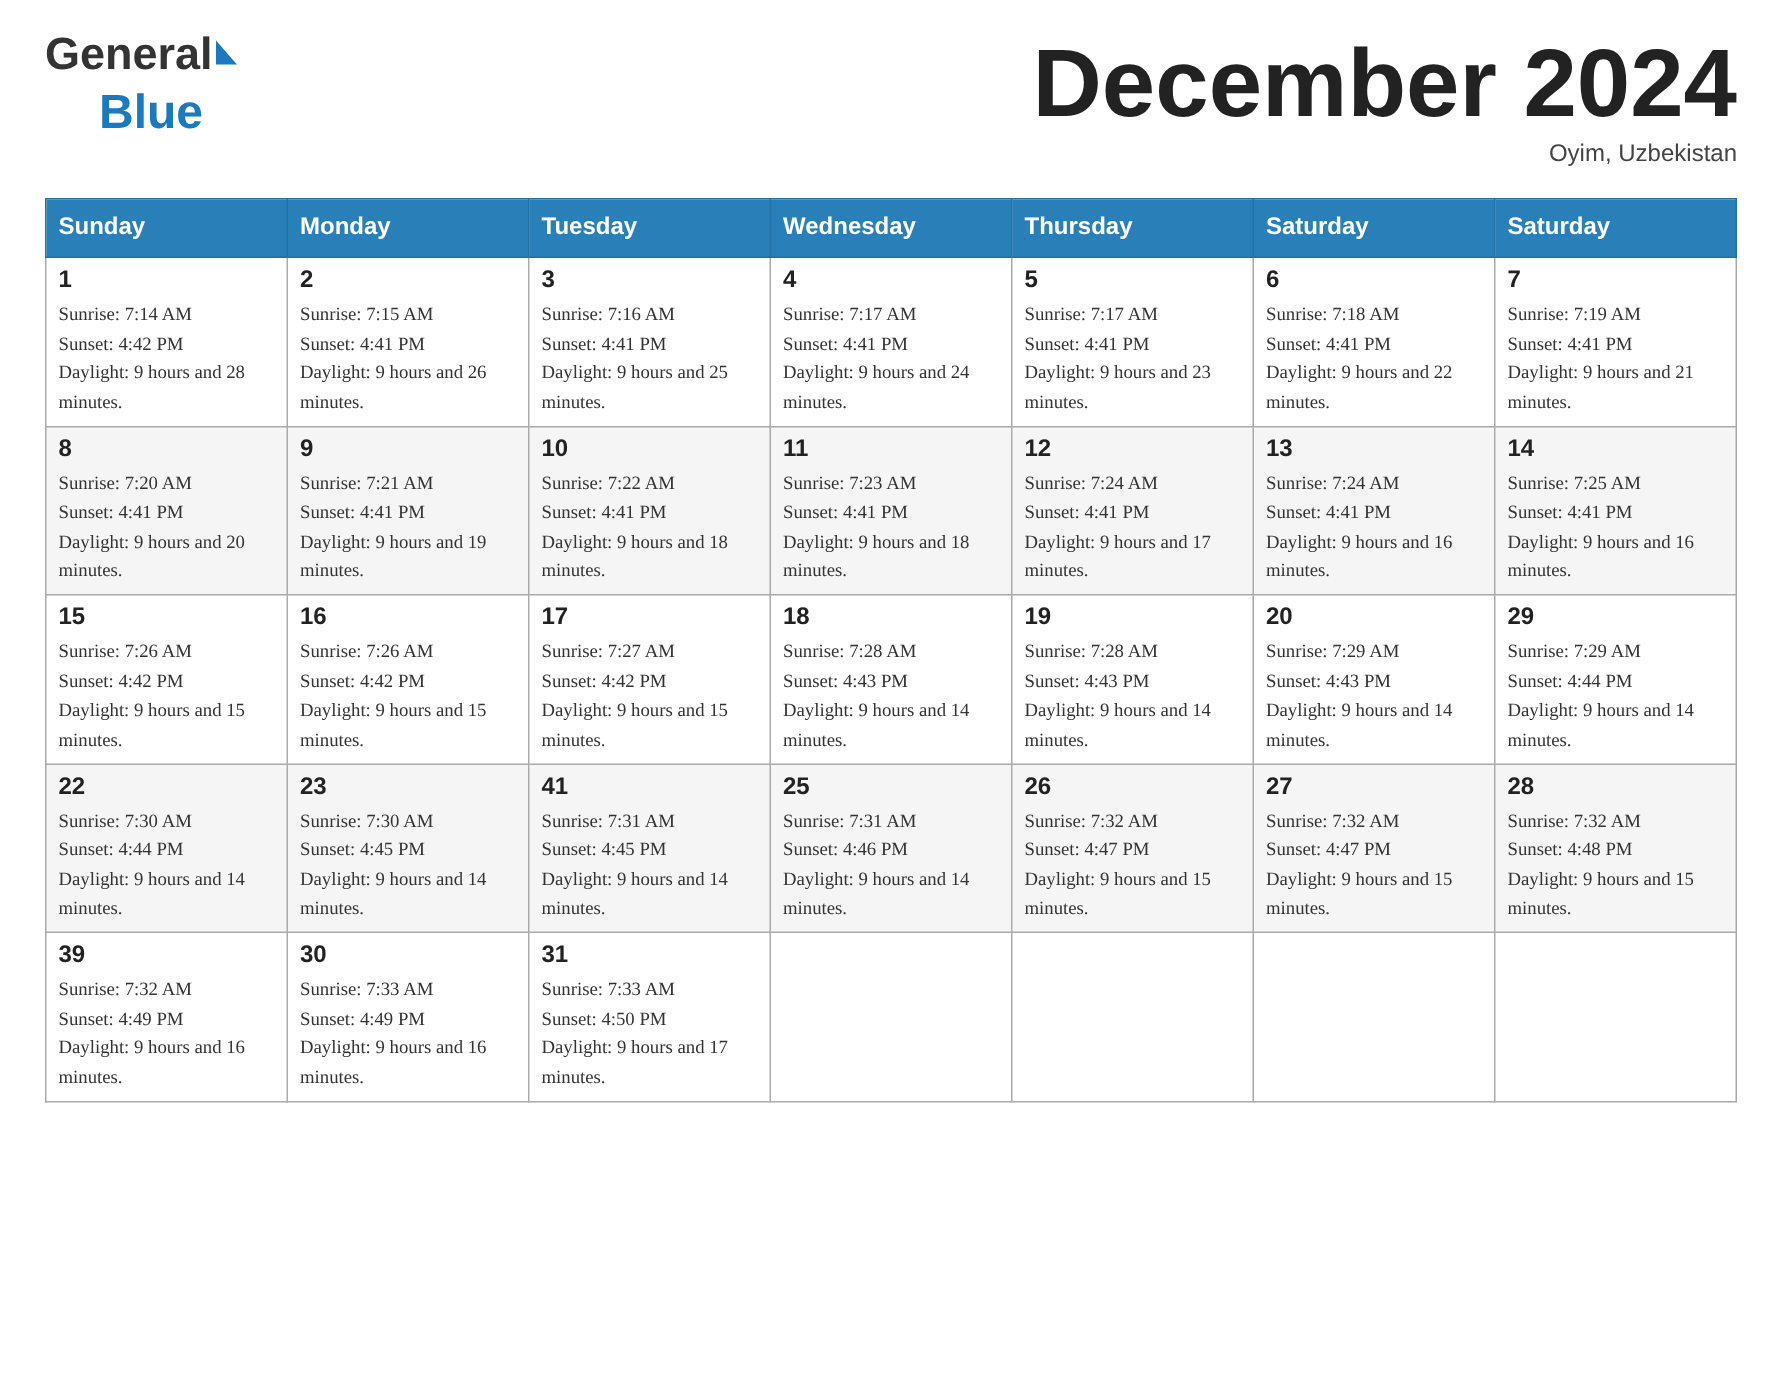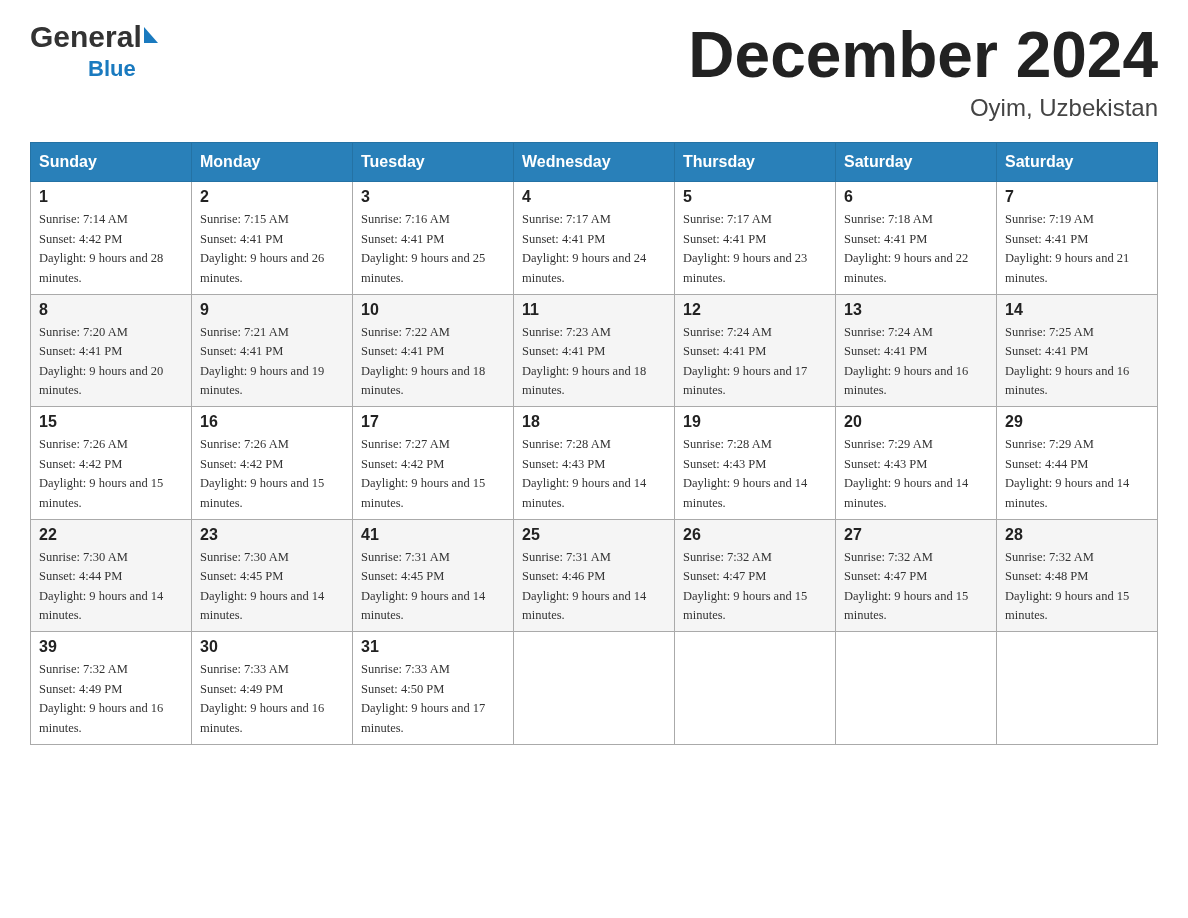--- a/index.html
+++ b/index.html
@@ -12,33 +12,33 @@
     }
     .header {
       display: flex;
       justify-content: space-between;
       align-items: flex-start;
       margin-bottom: 20px;
     }
     .logo {
       display: flex;
       flex-direction: column;
-      align-items: center;
+      align-items: flex-start;
     }
     .title-area {
       text-align: right;
     }
     .month-title {
       font-size: 64px;
       font-weight: bold;
       color: #222;
       line-height: 1.1;
     }
     .location {
-      font-size: 24px;
+      font-size: 16px;
       color: #444;
       margin-top: 4px;
     }
     table {
       width: 100%;
       border-collapse: collapse;
       table-layout: fixed;
     }
     thead tr th {
       background-color: #2980b9;
@@ -95,21 +95,21 @@
       width: 0;
       height: 0;
       border-style: solid;
       border-width: 16px 0 0 14px;
       border-color: transparent transparent transparent #1a7abf;
       vertical-align: middle;
       position: relative;
       top: -2px;
     }
     .logo-text-blue {
-      font-size: 22px;
+      font-size: 32px;
       font-weight: bold;
       color: #1a7abf;
       margin-top: 2px;
       padding-left: 36px;
     }
   </style>
 </head>
 <body>
 
 <div class="header">

